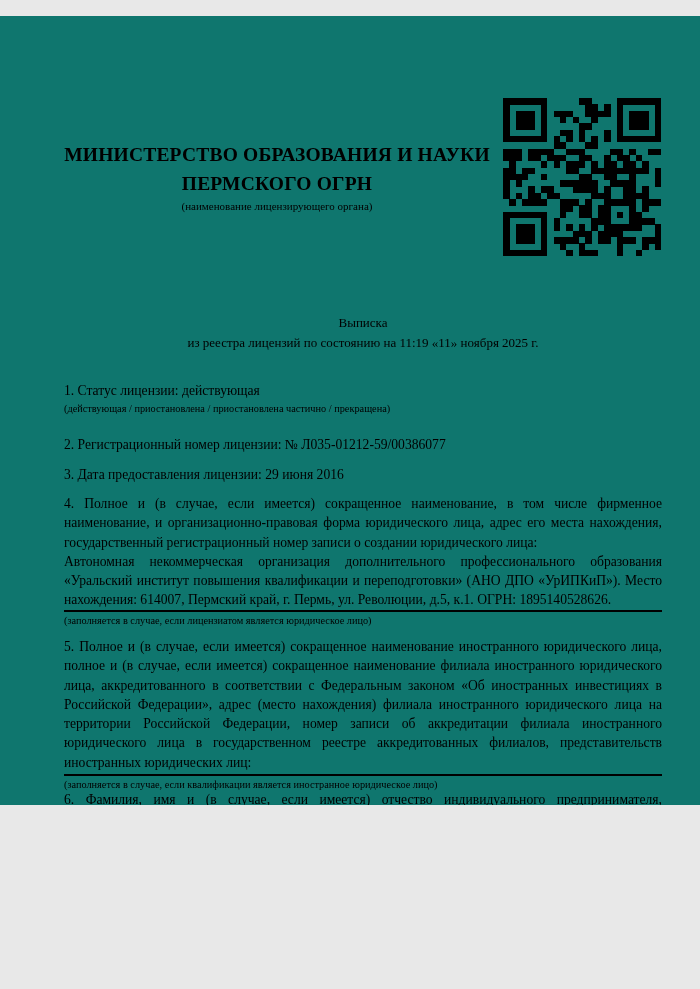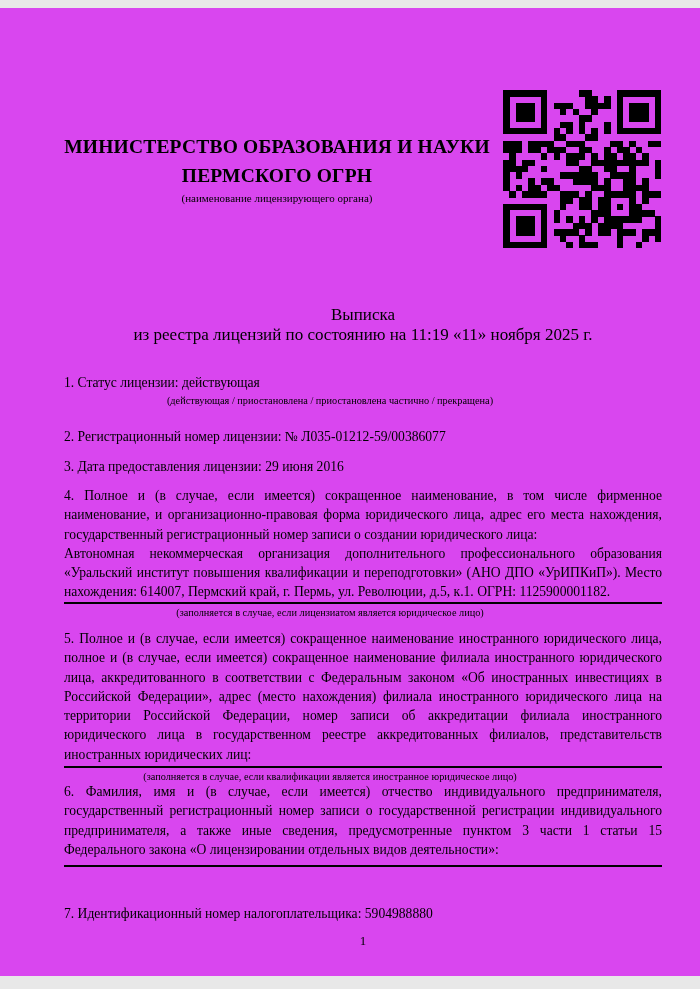--- a/index.html
+++ b/index.html
@@ -1,21 +1,21 @@
 <!DOCTYPE html>
 <html lang="ru"><head>
 <meta charset="utf-8">
 <style>
   html, body { margin: 0; padding: 0; background: #e8e8e8; }
   .page {
     position: relative;
     width: 700px;
-    height: 968px;
-    margin: 8px auto;
-    background: #d946ef;
+    height: 789px;
+    margin: 16px auto;
+    background: #0f766e;
     font-family: "Liberation Serif", "DejaVu Serif", serif;
     color: #000000;
     overflow: hidden;
   }
   .abs { position: absolute; }
   p { margin: 0; }
 
   
   .org-header {
     left: 64px; top: 124px; width: 426px;
@@ -33,31 +33,30 @@
     letter-spacing: 0;
   }
 
   
   .qr { left: 503px; top: 82px; width: 158px; height: 158px; }
 
   
   .doc-title {
     left: 64px; top: 297px; width: 598px;
     text-align: center;
-    font-size: 17px;
+    font-size: 13px;
     line-height: 19.5px;
   }
 
   
   .item { left: 64px; width: 598px; font-size: 13.6px; line-height: 19.3px; }
   .just { text-align: justify; }
   .small-caption {
     font-size: 10.3px;
     line-height: 13px;
-    text-align: center;
     width: 532px;
   }
   .cap-gap { margin-top: 2px; }
   .rule { border-top: 2px solid #000; height: 0; }
 
   .page-number {
     left: 64px; top: 925px; width: 598px;
     text-align: center;
     font-size: 13px;
   }
@@ -408,21 +407,21 @@
   <div class="abs item" style="top:419px">
     <p>2. Регистрационный номер лицензии: № Л035-01212-59/00386077</p>
   </div>
 
   <div class="abs item" style="top:449px">
     <p>3. Дата предоставления лицензии: 29 июня 2016</p>
   </div>
 
   <div class="abs item" style="top:478px">
     <p class="just">4. Полное и (в случае, если имеется) сокращенное наименование, в том числе фирменное наименование, и организационно-правовая форма юридического лица, адрес его места нахождения, государственный регистрационный номер записи о создании юридического лица:</p>
-    <p class="just">Автономная некоммерческая организация дополнительного профессионального образования «Уральский институт повышения квалификации и переподготовки» (АНО ДПО «УрИПКиП»). Место нахождения: 614007, Пермский край, г. Пермь, ул. Революции, д.5, к.1. ОГРН: 1125900001182.</p>
+    <p class="just">Автономная некоммерческая организация дополнительного профессионального образования «Уральский институт повышения квалификации и переподготовки» (АНО ДПО «УрИПКиП»). Место нахождения: 614007, Пермский край, г. Пермь, ул. Революции, д.5, к.1. ОГРН: 1895140528626.</p>
     <div class="rule"></div>
     <div class="small-caption cap-gap">(заполняется в случае, если лицензиатом является юридическое лицо)</div>
   </div>
 
   <div class="abs item" style="top:621px">
     <p class="just">5. Полное и (в случае, если имеется) сокращенное наименование иностранного юридического лица, полное и (в случае, если имеется) сокращенное наименование филиала иностранного юридического лица, аккредитованного в соответствии с Федеральным законом «Об иностранных инвестициях в Российской Федерации», адрес (место нахождения) филиала иностранного юридического лица на территории Российской Федерации, номер записи об аккредитации филиала иностранного юридического лица в государственном реестре аккредитованных филиалов, представительств иностранных юридических лиц:</p>
     <div class="rule" style="margin-top:2px"></div>
     <div class="small-caption cap-gap">(заполняется в случае, если квалификации является иностранное юридическое лицо)</div>
   </div>
 

